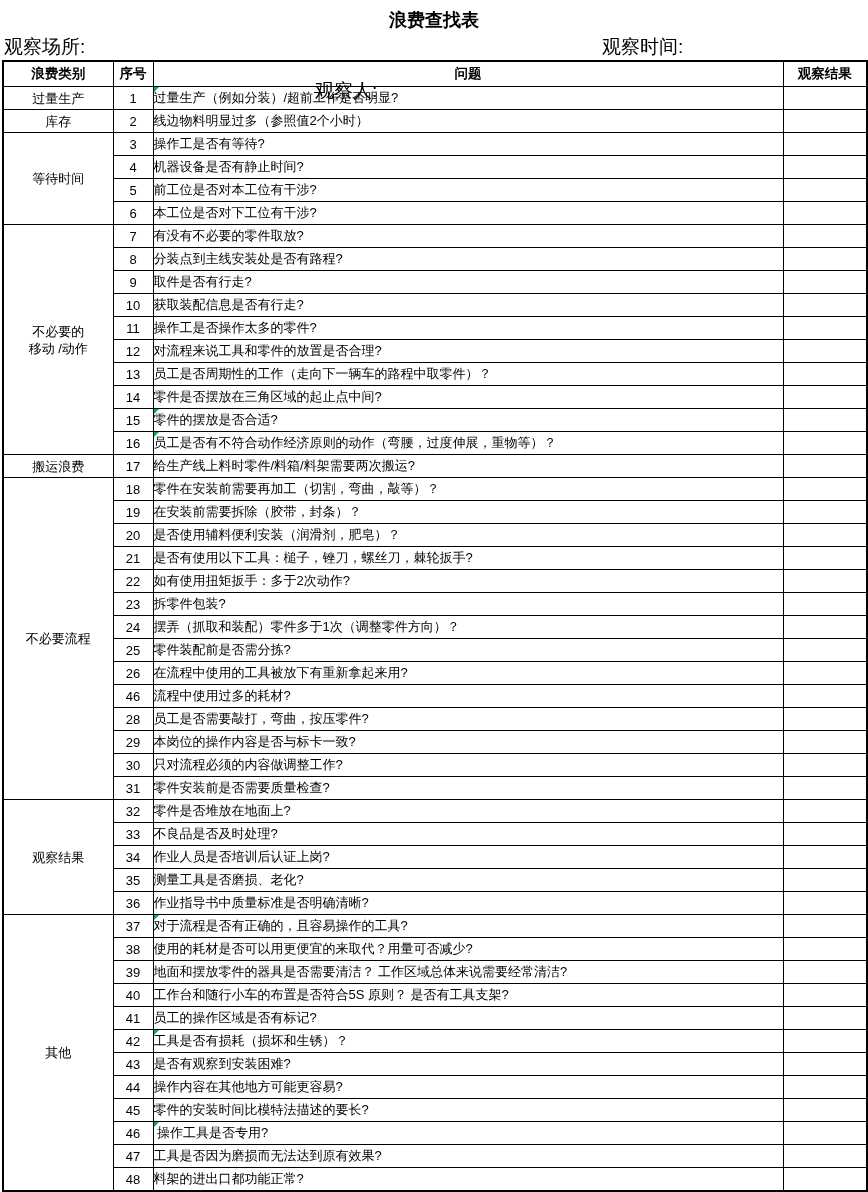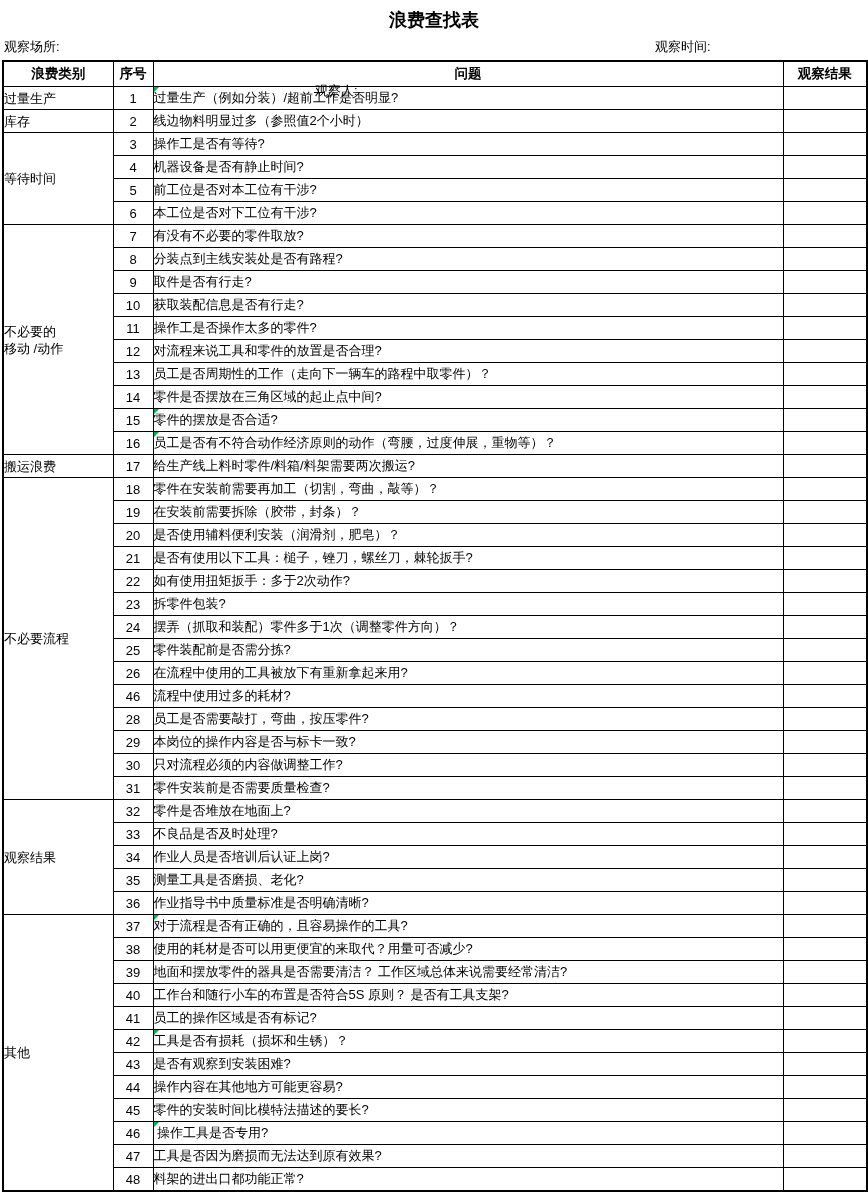--- a/index.html
+++ b/index.html
@@ -6,47 +6,47 @@
   body{
     width:868px;height:1192px;background:#ffffff;
     font-family:"Liberation Sans","DejaVu Sans",sans-serif;
     color:#000;position:relative;overflow:hidden;
   }
   .page-title{
     margin:0;padding-top:8px;height:28px;
     text-align:center;font-size:18px;font-weight:bold;line-height:24px;
   }
   .meta-row{
-    position:relative;height:24px;font-size:13px;line-height:22px;
+    position:relative;height:24px;font-size:19px;line-height:22px;
   }
   .meta-label{position:absolute;top:0;white-space:nowrap;}
   .meta-place{left:4px;}
   .meta-observer{left:315px;margin-top:44px;}
-  .meta-time{left:655px;}
+  .meta-time{left:602px;}
   table.waste{
     border-collapse:collapse;table-layout:fixed;
     width:864px;margin-left:2px;
     font-size:13px;
   }
   table.waste col.c-cat{width:110px;}
   table.waste col.c-no{width:40px;}
   table.waste col.c-q{width:630px;}
   table.waste col.c-res{width:84px;}
   table.waste th, table.waste td{
     border:1px solid #000;
     padding:0;overflow:hidden;
   }
   table.waste{border:2px solid #000;}
   thead th{
     height:24px;font-weight:bold;text-align:center;
     border-bottom:2px solid #000;font-size:13.5px;
   }
   tbody td{height:22px;}
   td.cat{
-    text-align:left;vertical-align:middle;
+    text-align:center;vertical-align:middle;
     padding-left:2px;white-space:pre-line;line-height:17px;
   }
   td.no{text-align:center;vertical-align:middle;}
   td.q{
     text-align:left;vertical-align:middle;padding-left:3px;
     white-space:pre;position:relative;
   }
   td.res{background:#fff;}
   .corner-marker{
     position:absolute;top:0;left:0;width:0;height:0;

